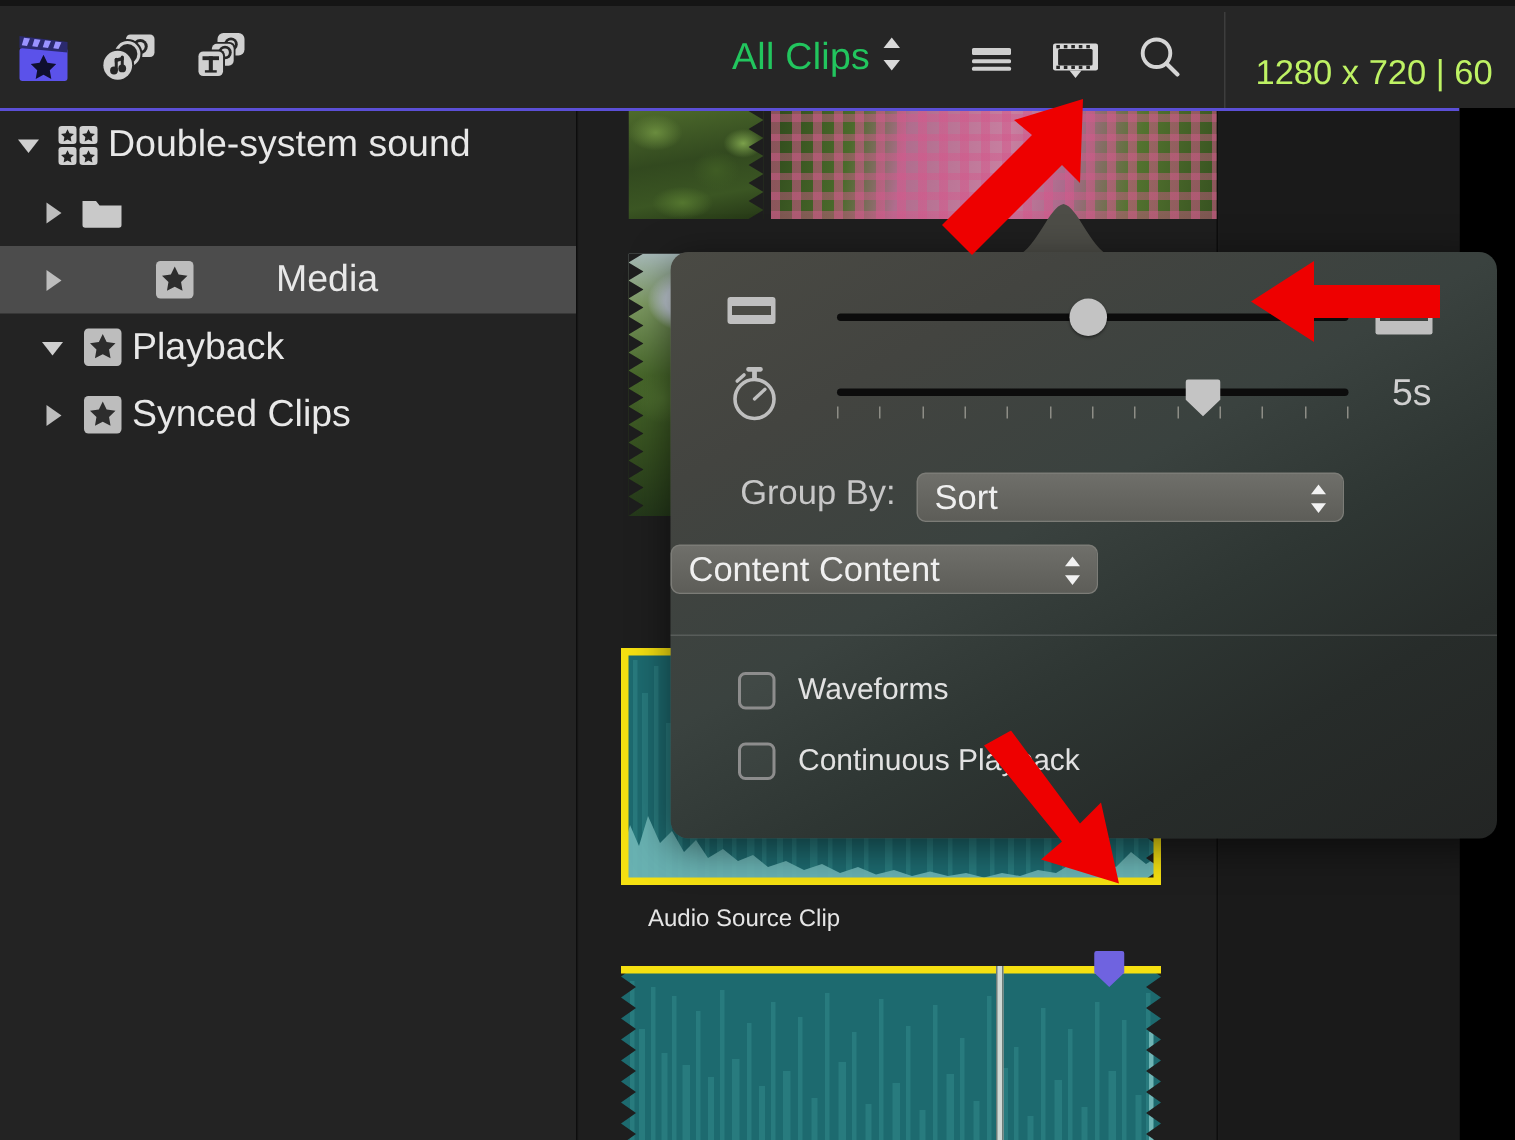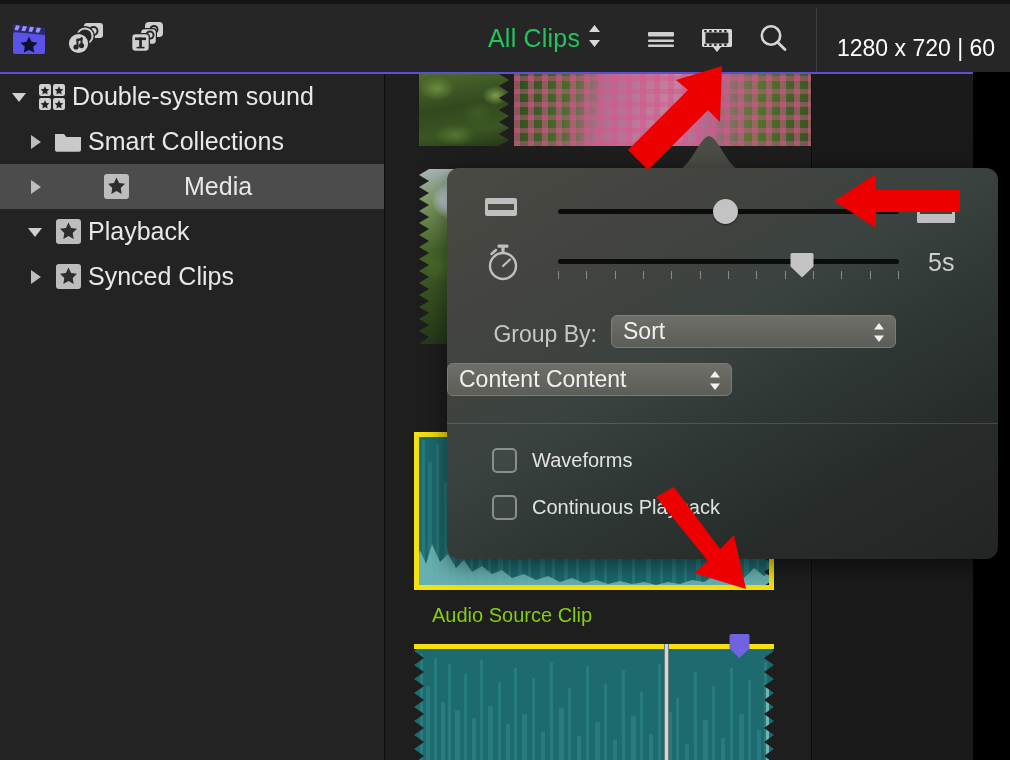--- a/index.html
+++ b/index.html
@@ -47,21 +47,21 @@
     width: 56px; height: 68px;
     display: flex; align-items: center; justify-content: center;
   }
   #toolbar-divider {
     position: absolute; left: 816px; top: 4px;
     width: 1px; height: 68px; background: #3d3d3d;
   }
   #resolution-text {
     position: absolute; left: 837px; top: 0; height: 88px;
     display: flex; align-items: center;
-    color: #ffffff; font-size: 23px; white-space: nowrap;
+    color: #bef264; font-size: 23px; white-space: nowrap;
   }
 
   
   #body-area {
     position: absolute; left: 0; top: 72px;
     width: 1010px; height: 688px;
     background: #1c1c1c;
   }
   #accent-line {
     position: absolute; left: 0; top: 0;
@@ -176,21 +176,21 @@
     position: absolute; left: 0; top: 0; right: 0; bottom: 0;
     border: 5px solid #f5e011;
     box-sizing: border-box;
     pointer-events: none;
   }
   #clip1 { left: 414px; top: 360px; width: 360px; height: 158px; }
   #clip2 { left: 414px; top: 572px; width: 360px; height: 172px; }
 
   #clip-label {
     position: absolute; left: 432px; top: 532px;
-    color: #84cc16; font-size: 20px; white-space: nowrap;
+    color: #e5e5e5; font-size: 16px; white-space: nowrap;
   }
   #playhead {
     position: absolute; left: 664px; top: 572px;
     width: 3px; height: 172px;
     background: #cfd8d4;
     border-left: 1px solid #6d7d78;
     border-right: 1px solid #6d7d78;
   }
   #marker-pin {
     position: absolute; left: 729px; top: 561px;
@@ -237,21 +237,21 @@
     position: absolute; left: 790px; top: 180px;
     width: 24px; height: 26px;
   }
   #dur-value {
     position: absolute; left: 928px; top: 176px;
     color: #cfcfcf; font-size: 25px;
   }
 
   .pop-menu-row {
     position: absolute; height: 33px;
-    display: flex; align-items: flex-end;
+    display: flex; align-items: flex-start;
   }
   .pop-menu-label {
     color: #c7c7c7; font-size: 23px; text-align: right;
     width: 150px; margin-right: 14px;
   }
   .pop-select {
     position: relative;
     width: 285px; height: 33px;
     border-radius: 6px;
     background: linear-gradient(180deg, #6f6f6a 0%, #5d5d58 100%);
@@ -434,21 +434,20 @@
         <span class="twisty">
           <svg width="16" height="18" viewBox="0 0 16 18">
               <path d="M4 2 L14 9 L4 16 Z" fill="#bdbdbd"></path>
             </svg>
         </span>
         <span class="side-ico">
           <svg width="30" height="26" viewBox="0 0 30 26">
             <path d="M2 5 h9 l2.4 3 H28 v13 a1.8 1.8 0 0 1 -1.8 1.8 H3.8 A1.8 1.8 0 0 1 2 21 Z" fill="#c9c9c9"></path>
           </svg>
         </span>
-        <span class="side-label">Smart Collections</span>
       </div>
 
       <div class="side-row indent selected">
         <span class="twisty">
           <svg width="16" height="18" viewBox="0 0 16 18">
               <path d="M4 2 L14 9 L4 16 Z" fill="#bdbdbd"></path>
             </svg>
         </span>
         <span class="side-ico">
           <svg width="27" height="27" viewBox="0 0 27 27">

